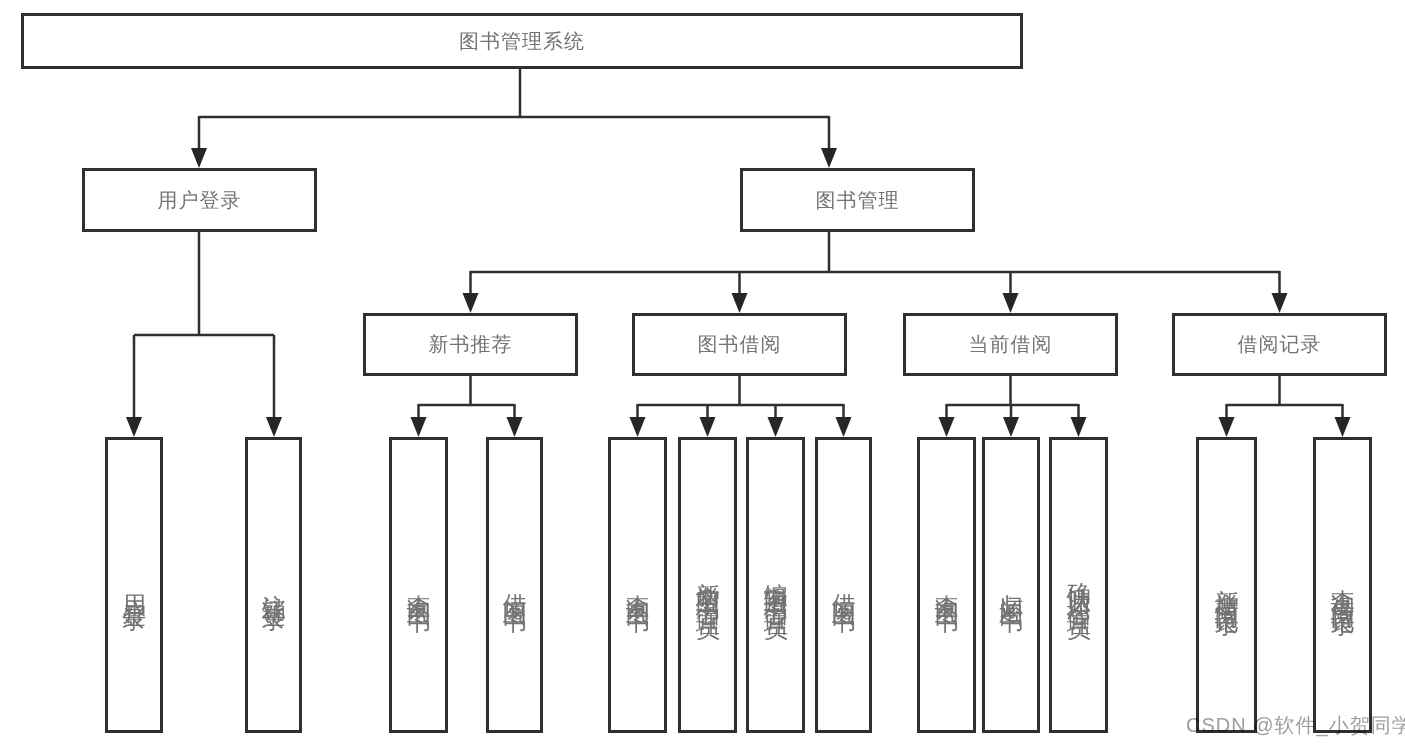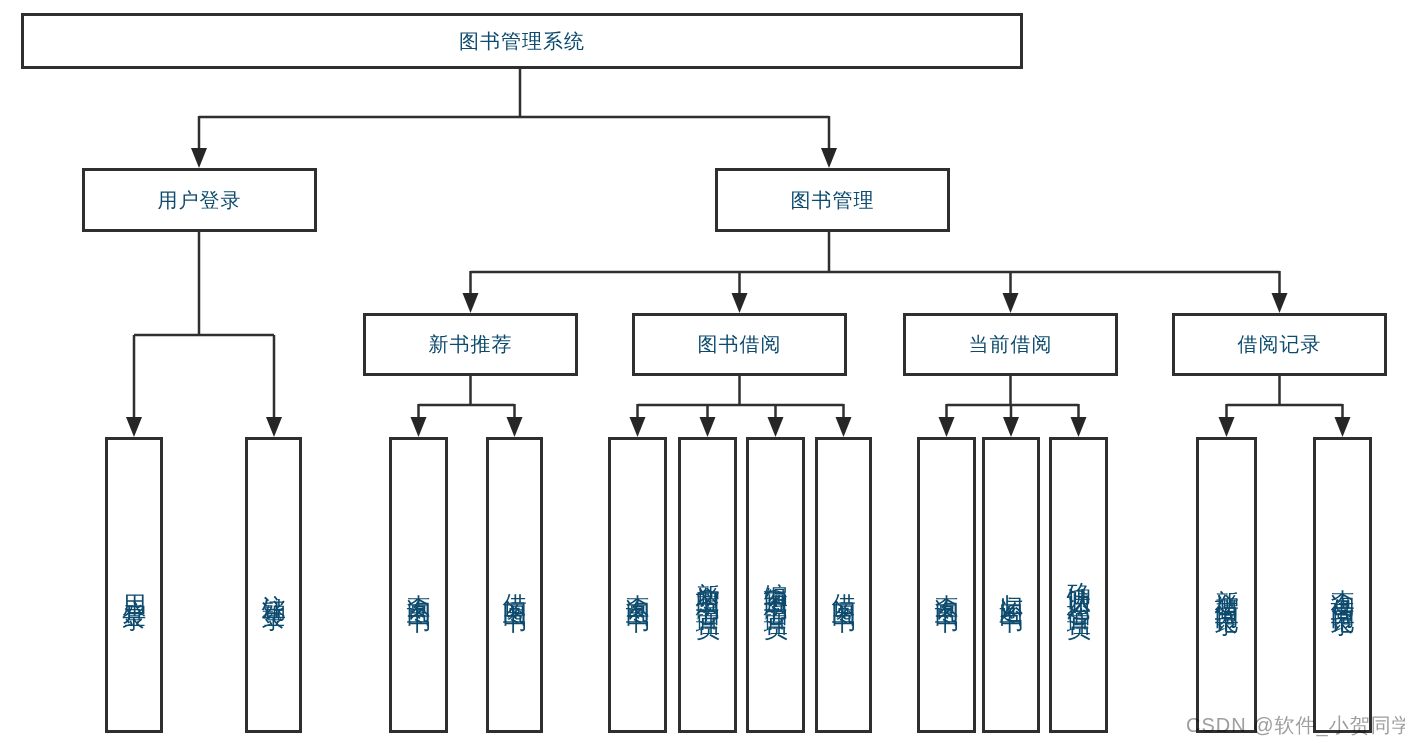--- a/index.html
+++ b/index.html
@@ -5,21 +5,21 @@
   html,body{margin:0;padding:0;background:#ffffff;}
   .canvas{
     position:relative;width:1405px;height:747px;background:#ffffff;
     font-family:"Liberation Sans", sans-serif;overflow:hidden;
   }
   svg.wires{position:absolute;left:0;top:0;z-index:1;}
   .box{
     position:absolute;box-sizing:border-box;z-index:2;
     border:3px solid #2f2f2f;background:#ffffff;
     display:flex;align-items:center;justify-content:center;
-    color:#0c4a6e;
+    color:#737373;
   }
   .hlabel{font-size:20px;letter-spacing:1px;white-space:nowrap;}
   .vtext{
     writing-mode:vertical-rl;text-orientation:mixed;
     font-size:24px;letter-spacing:5px;line-height:1.1;white-space:nowrap;
   }
   .watermark{
     position:absolute;z-index:5;left:1186px;top:712px;
     font-size:20px;color:#9e9e9e;letter-spacing:1px;white-space:nowrap;
     mix-blend-mode:multiply;
@@ -82,21 +82,21 @@
     </g>
   </svg>
 
   <div class="box" style="left:21px;top:13px;width:1002px;height:56px;">
     <span class="hlabel">图书管理系统</span>
   </div>
 
   <div class="box" style="left:82px;top:168px;width:235px;height:64px;">
     <span class="hlabel">用户登录</span>
   </div>
-  <div class="box" style="left:715px;top:168px;width:235px;height:64px;">
+  <div class="box" style="left:740px;top:168px;width:235px;height:64px;">
     <span class="hlabel">图书管理</span>
   </div>
 
   <div class="box" style="left:632px;top:313px;width:215px;height:63px;">
     <span class="hlabel">图书借阅</span>
   </div>
   <div class="box" style="left:363px;top:313px;width:215px;height:63px;">
     <span class="hlabel">新书推荐</span>
   </div>
   <div class="box" style="left:1172px;top:313px;width:215px;height:63px;">

